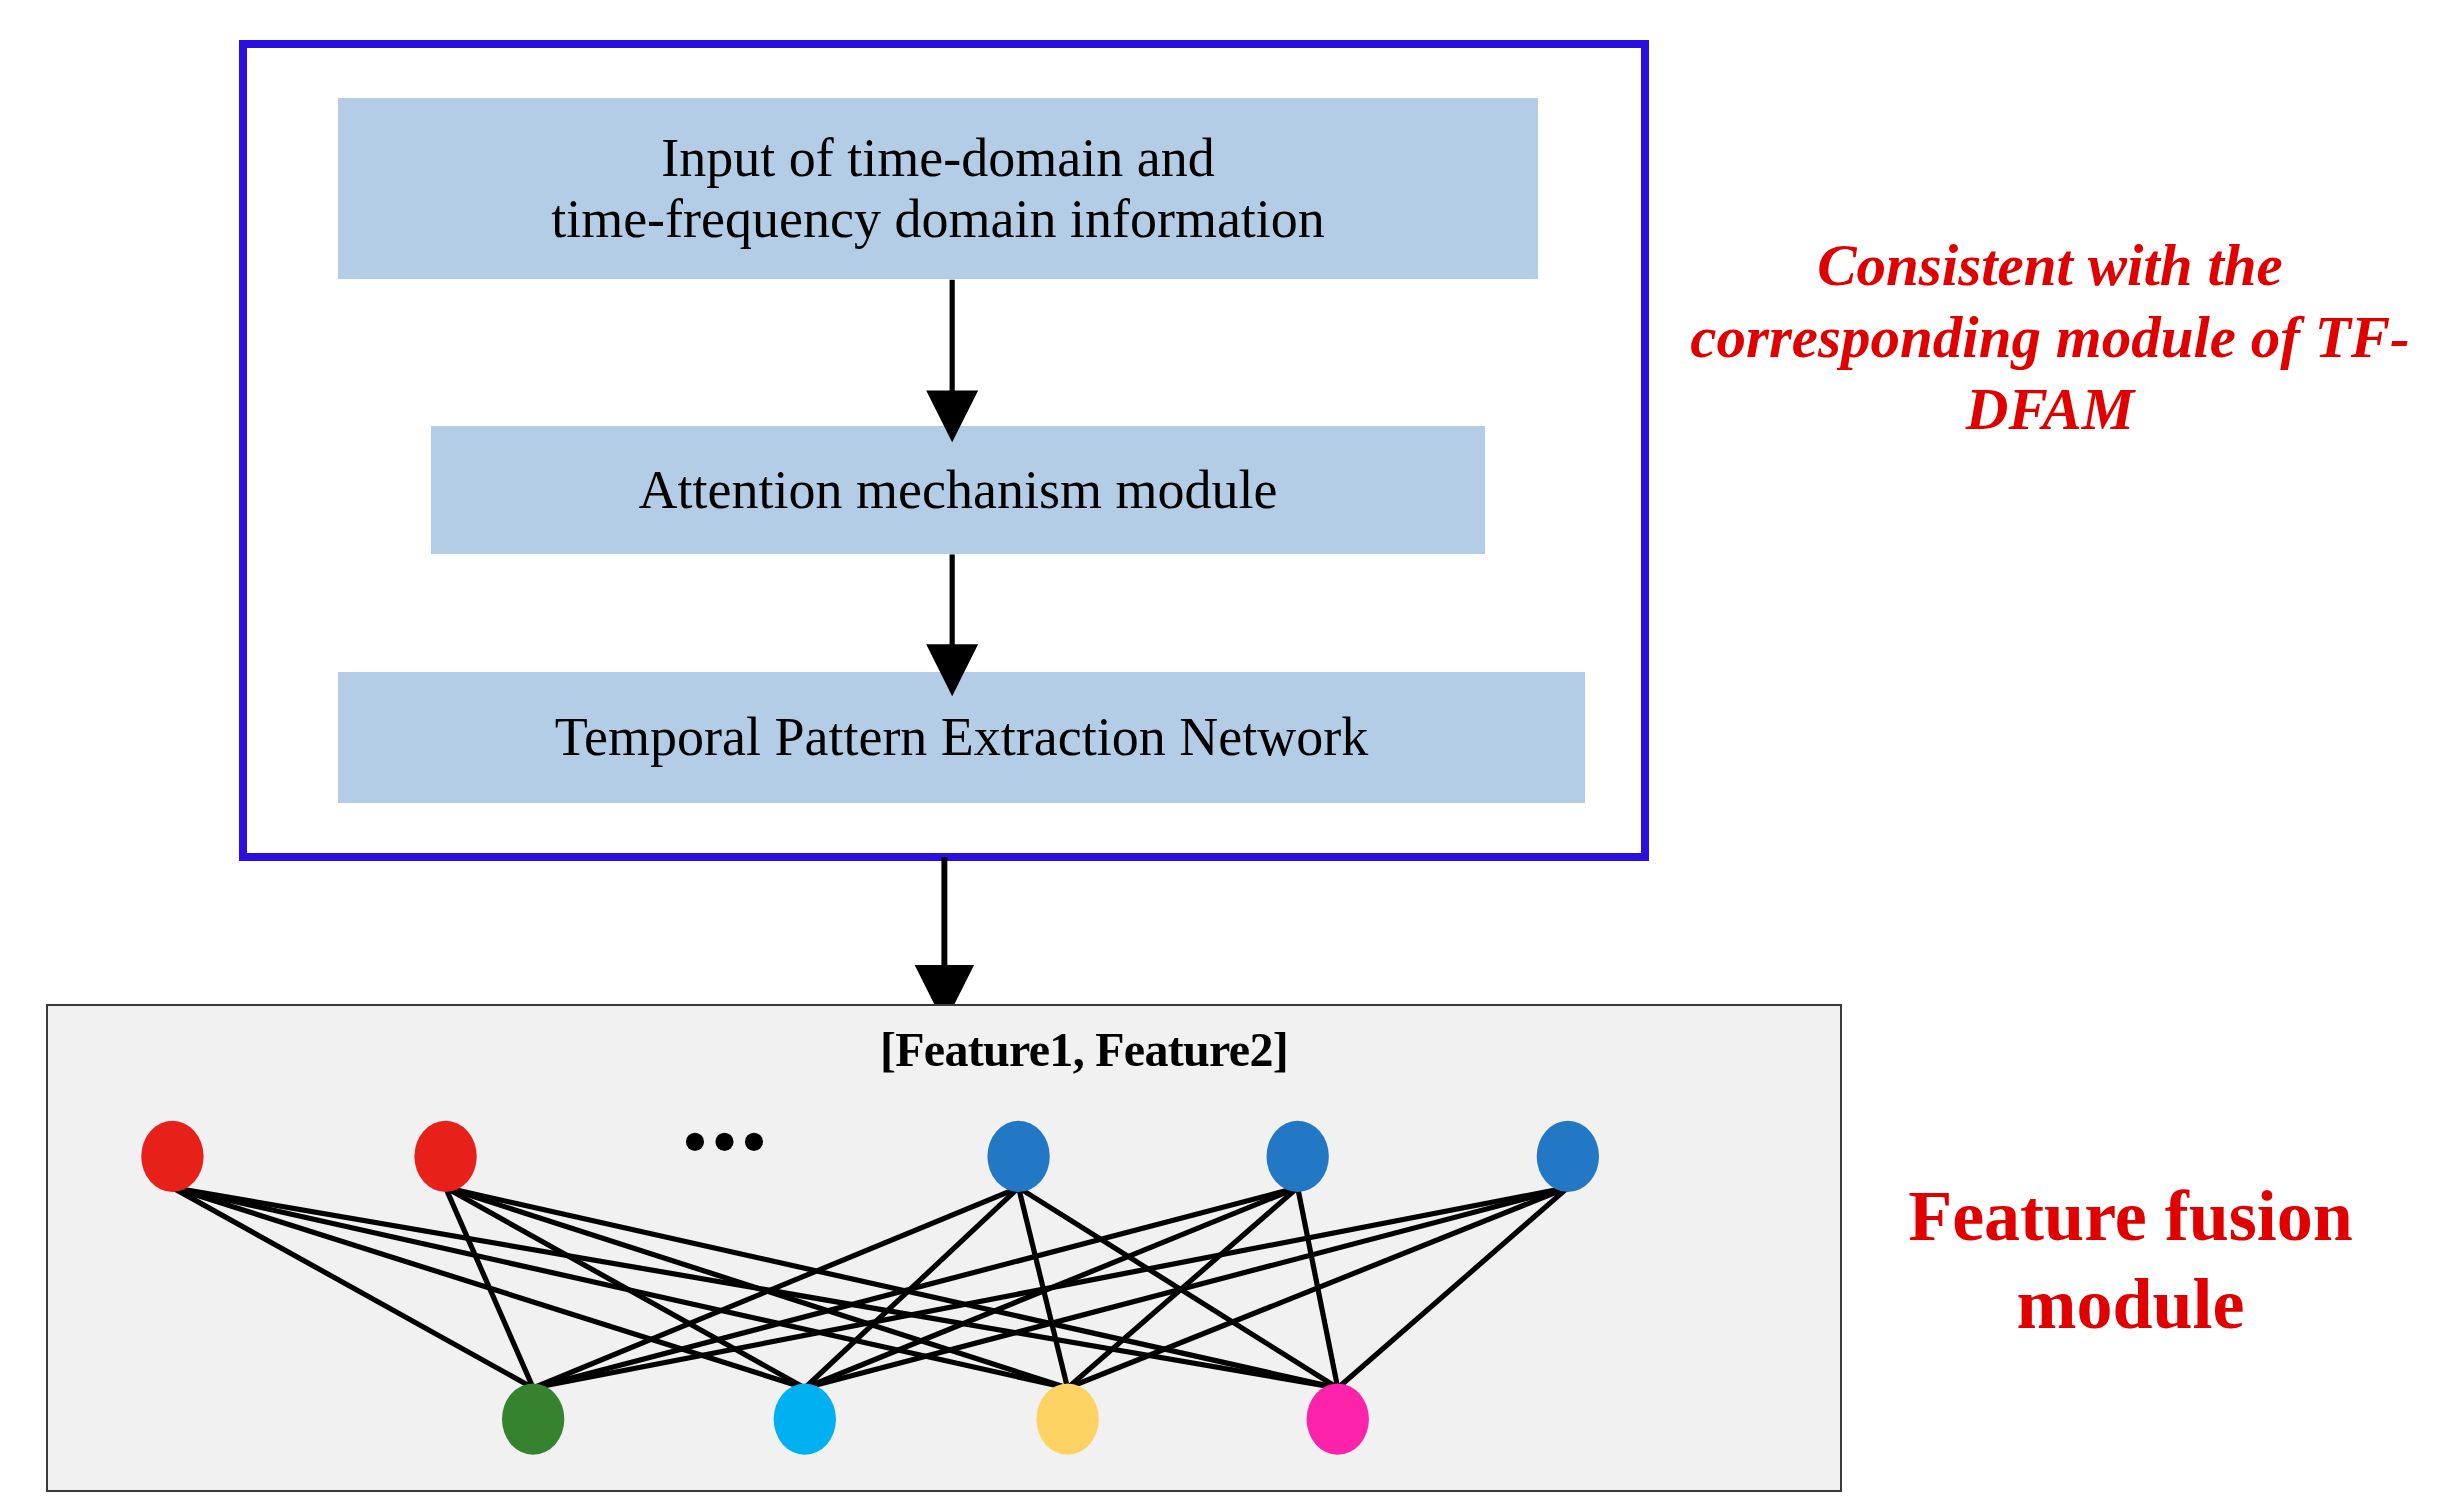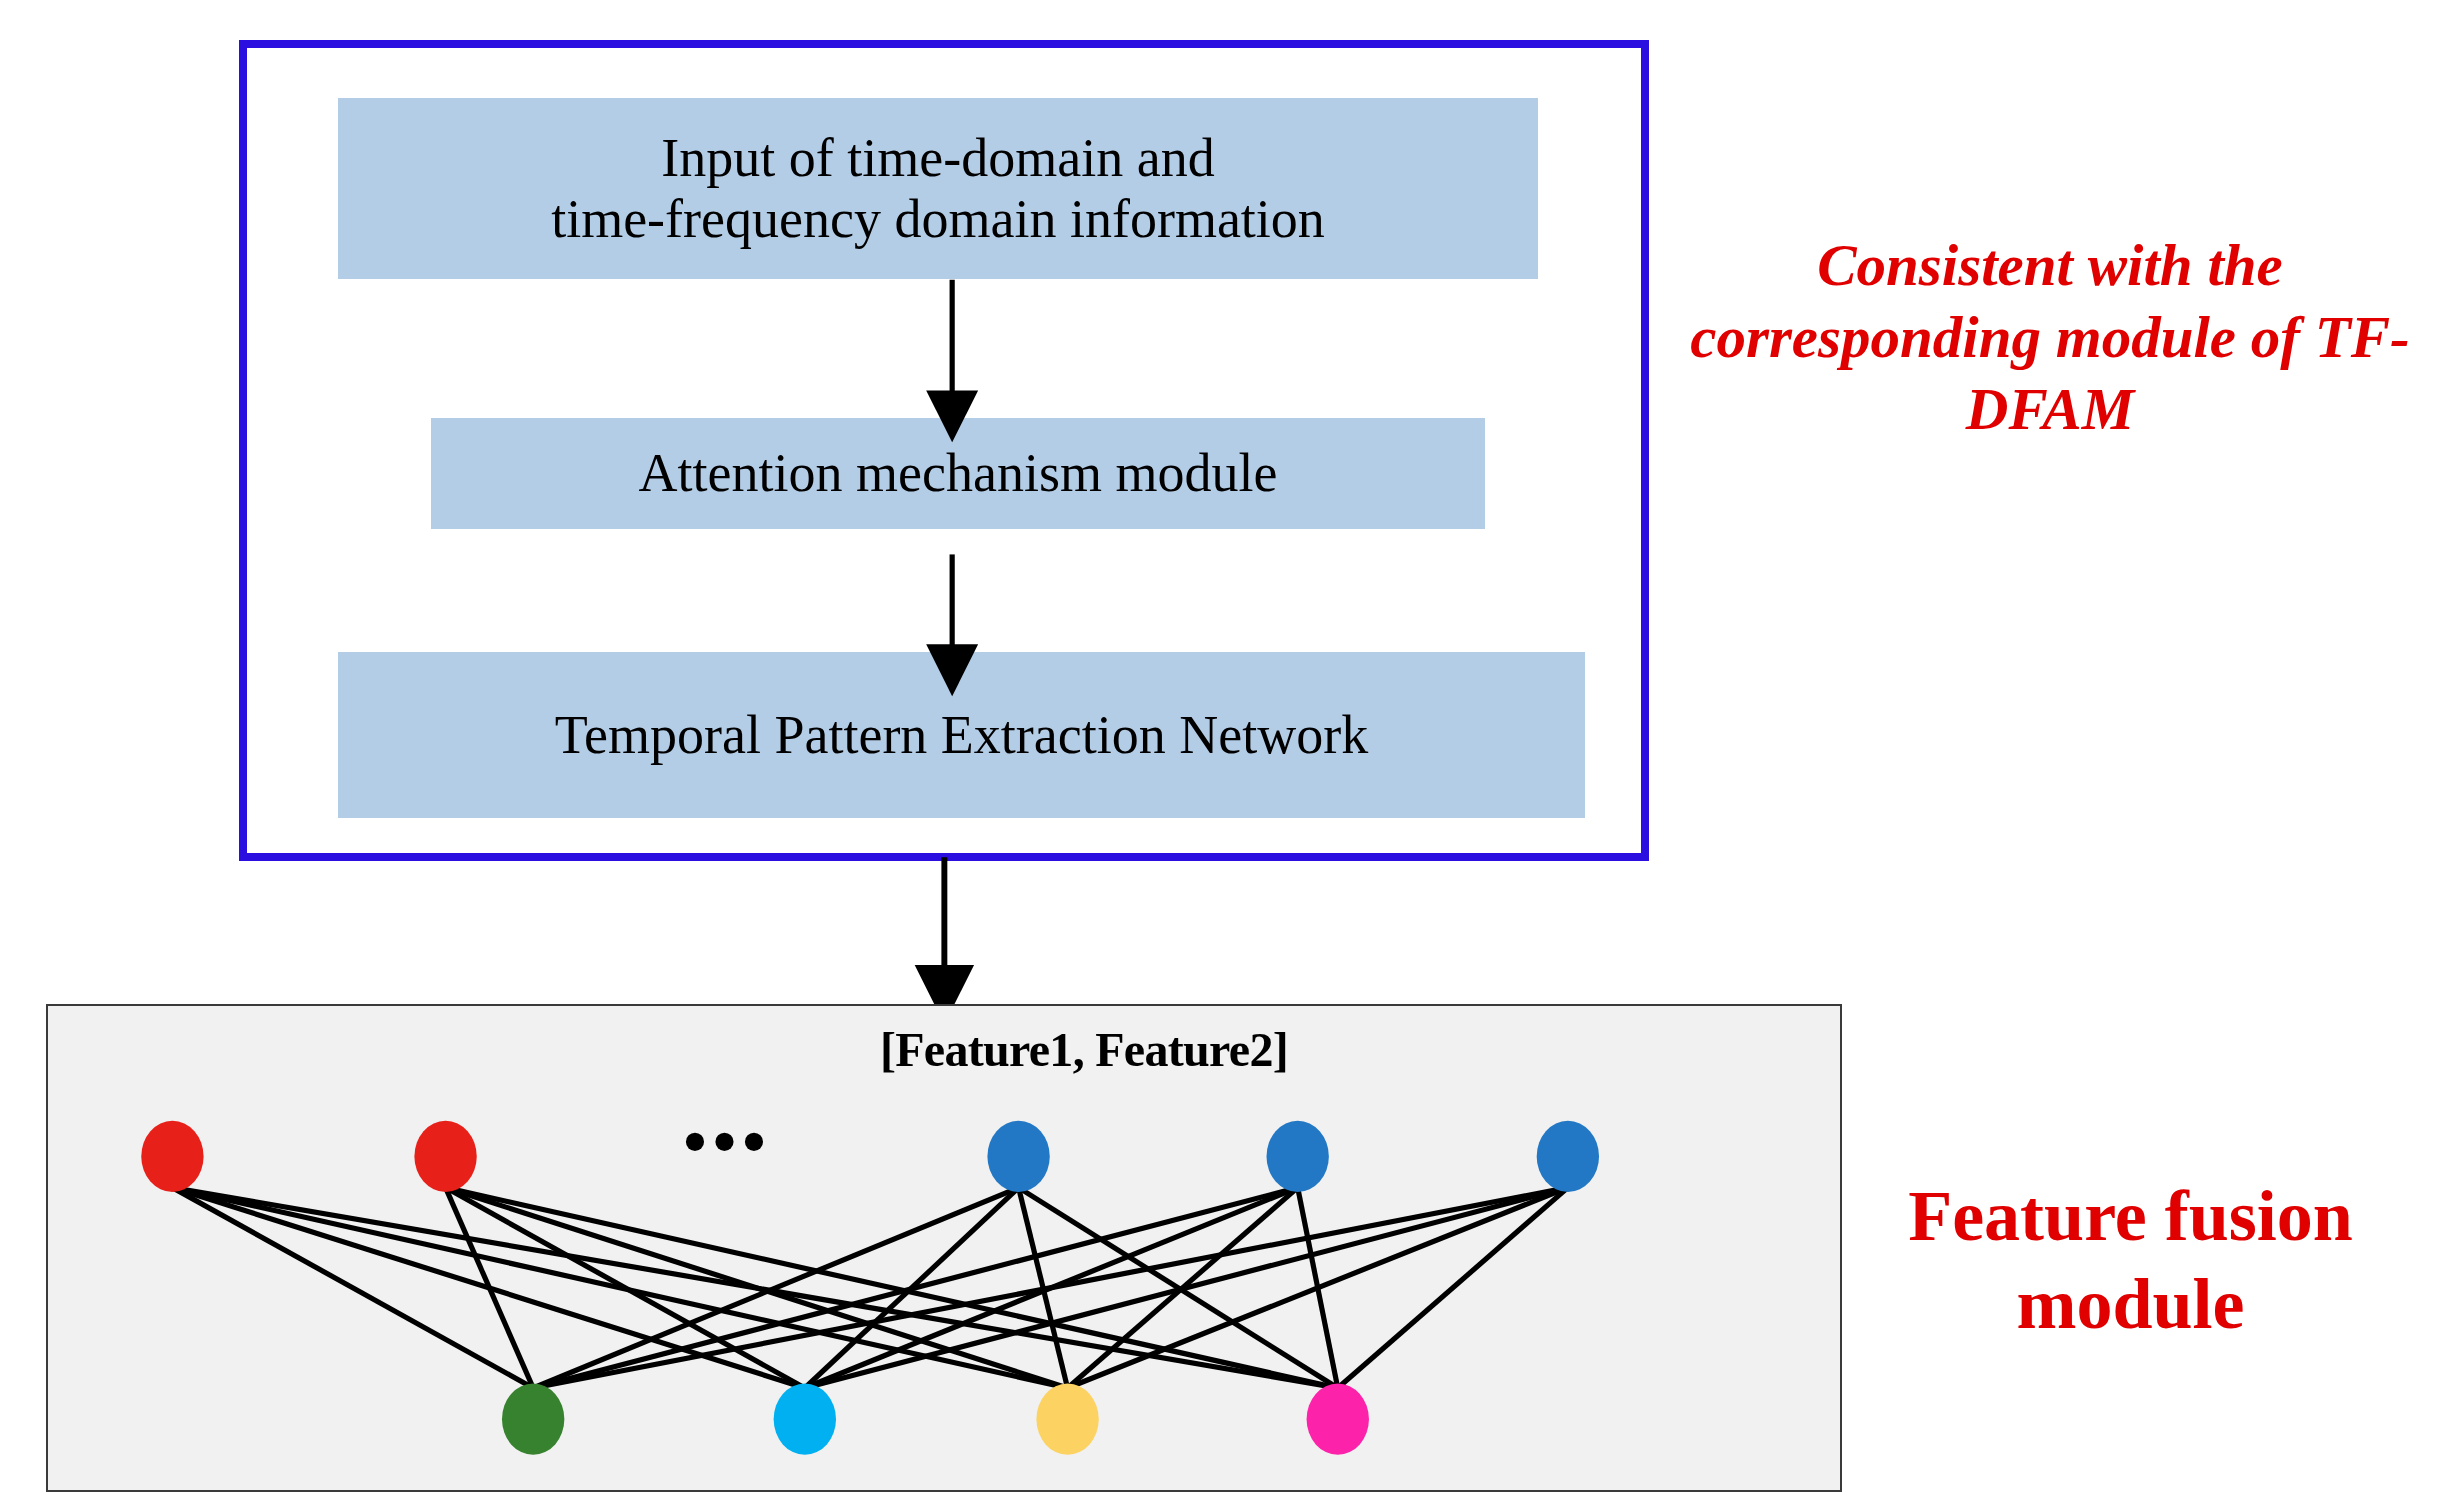--- a/index.html
+++ b/index.html
@@ -12,22 +12,22 @@
   .frame{
     position:absolute;left:239px;top:40px;width:1410px;height:821px;
     border:8.2px solid #2B0EE0;background:#ffffff;box-sizing:border-box;padding-left:30px;
   }
   .pbox{
     position:absolute;background:#B4CDE6;color:#000;
     display:flex;align-items:center;justify-content:center;text-align:center;
     line-height:1.12;font-weight:400;letter-spacing:0px;
   }
   #box-input{left:91px;top:50px;width:1200px;height:181px;font-size:54px;}
-  #box-attention{left:184px;top:370px;width:1054px;height:111px;font-size:54px;}
-  #box-temporal{left:91px;top:604px;width:1247px;height:166px;font-size:54px;}
+  #box-attention{left:184px;top:378px;width:1054px;height:128px;font-size:54px;}
+  #box-temporal{left:91px;top:624px;width:1247px;height:131px;font-size:54px;}
 
   .arrow-svg{position:absolute;left:0;top:0;overflow:visible;pointer-events:none;}
 
   
   .red-caption{
     position:absolute;color:#E00000;font-weight:bold;text-align:center;
     line-height:1.22;
   }
   #caption-top{left:1675px;top:230px;width:750px;font-size:59px;font-style:italic;}
   #caption-bottom{left:1856px;top:1173px;width:549px;font-size:72px;}

